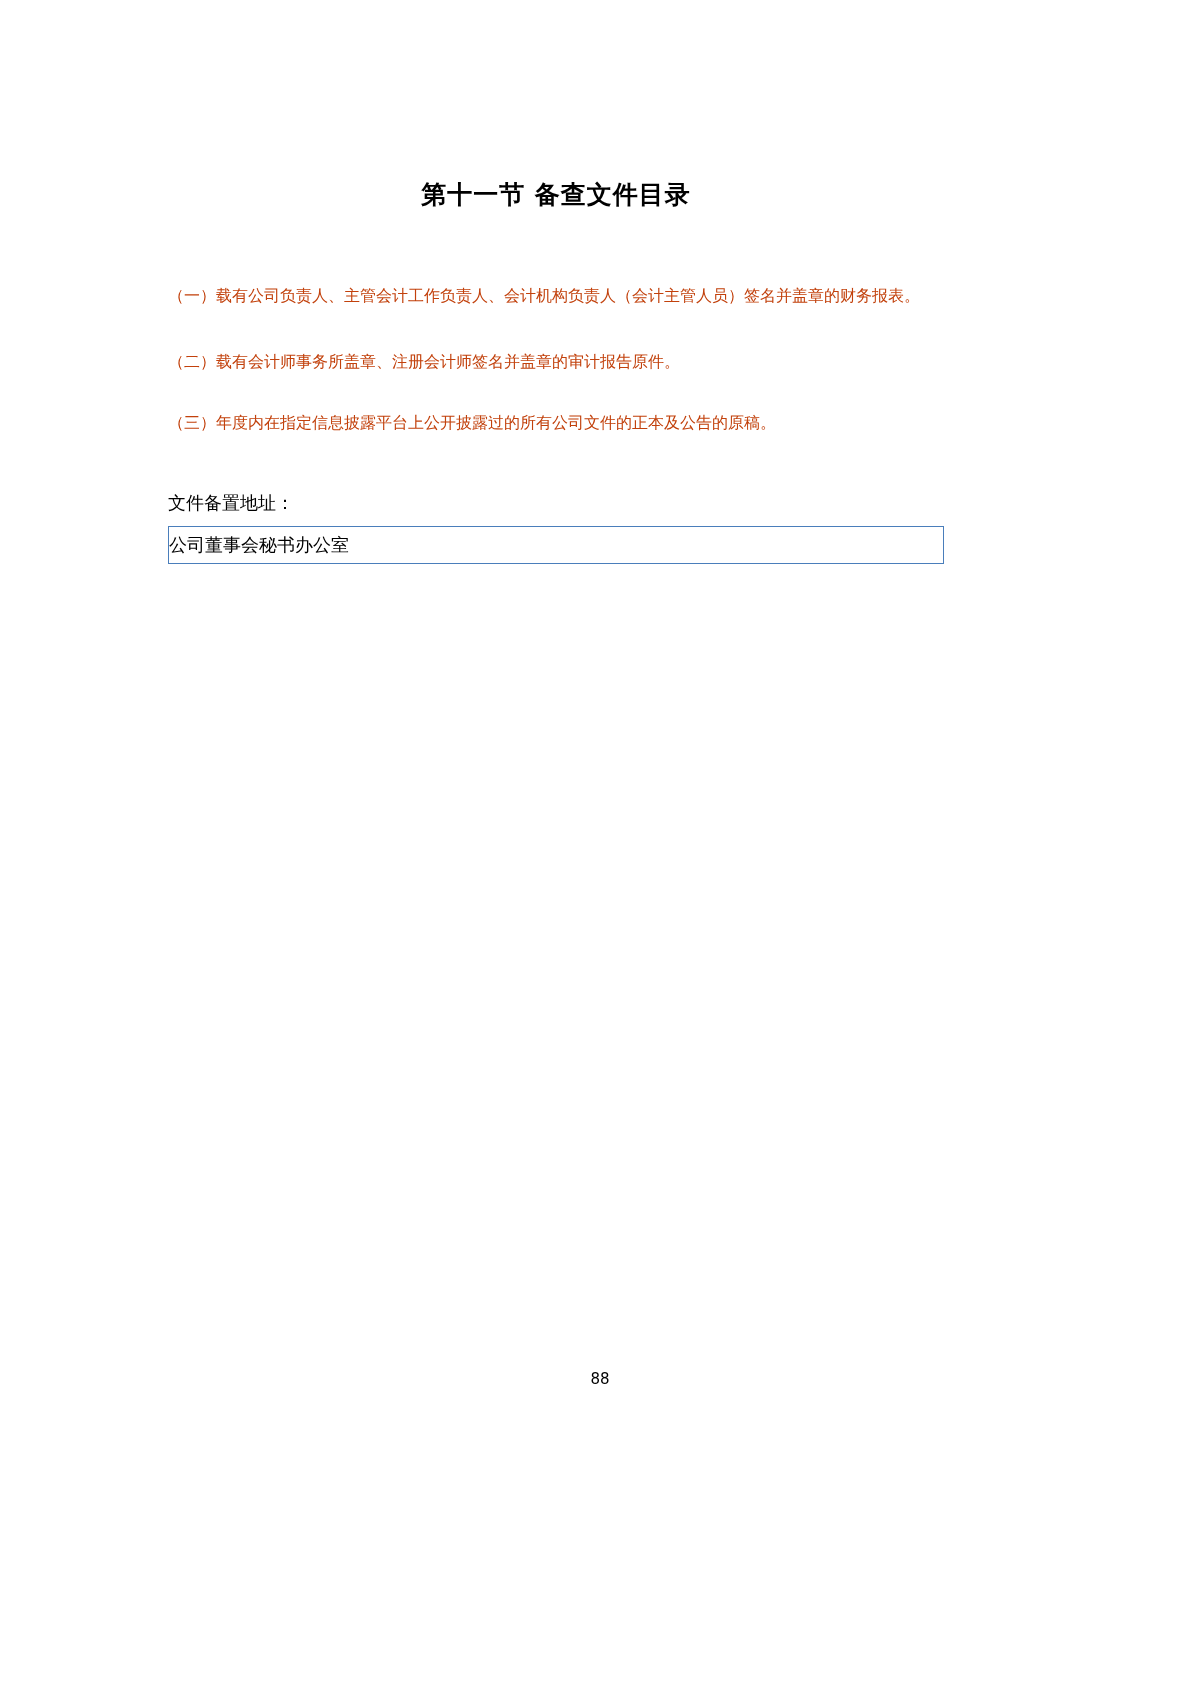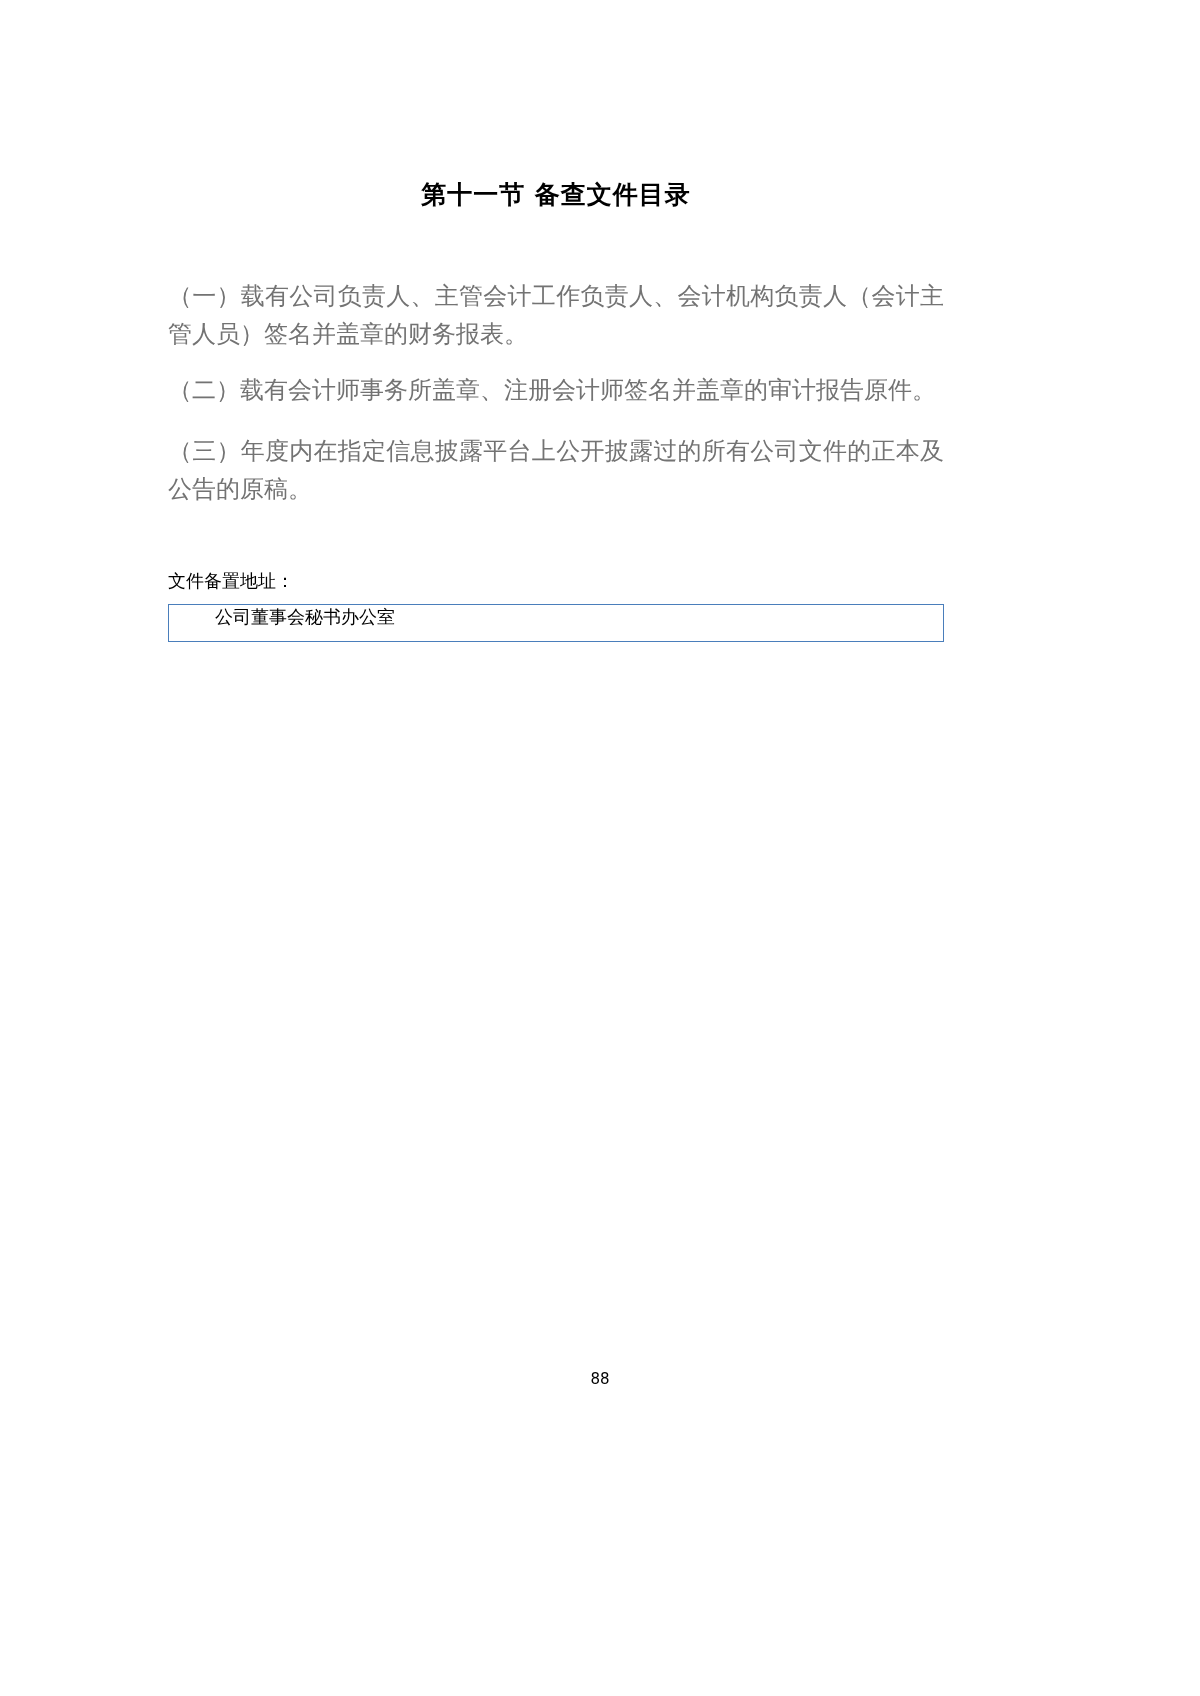--- a/index.html
+++ b/index.html
@@ -26,44 +26,44 @@
     font-weight: bold;
     font-size: 25px;
     color: #000000;
     text-align: center;
     letter-spacing: 1px;
     margin-top: 178px;
     margin-bottom: 0;
   }
   .para {
     font-family: "DejaVu Serif", "Liberation Serif", serif;
-    font-size: 24px;
-    color: #737373;
+    font-size: 16px;
+    color: #c2410c;
     line-height: 38px;
     text-align: justify;
     margin: 0;
   }
   .para-1 { margin-top: 66px; }
-  .para-2 { margin-top: 18px; }
+  .para-2 { margin-top: 28px; }
   .para-3 { margin-top: 23px; }
 
   .address-label {
     font-family: "DejaVu Sans", "Liberation Sans", sans-serif;
     font-size: 18px;
     color: #000000;
-    margin-top: 60px;
+    margin-top: 48px;
     line-height: 26px;
   }
   .address-box {
     margin-top: 10px;
     border: 1px solid #4a7ebb;
     box-sizing: border-box;
     height: 38px;
     display: flex;
-    padding-left: 46px;
+    align-items: center;
   }
   .address-box .value {
     font-family: "DejaVu Sans", "Liberation Sans", sans-serif;
     font-size: 18px;
     color: #000000;
   }
   .page-number {
     position: absolute;
     left: 0;
     right: 0;

